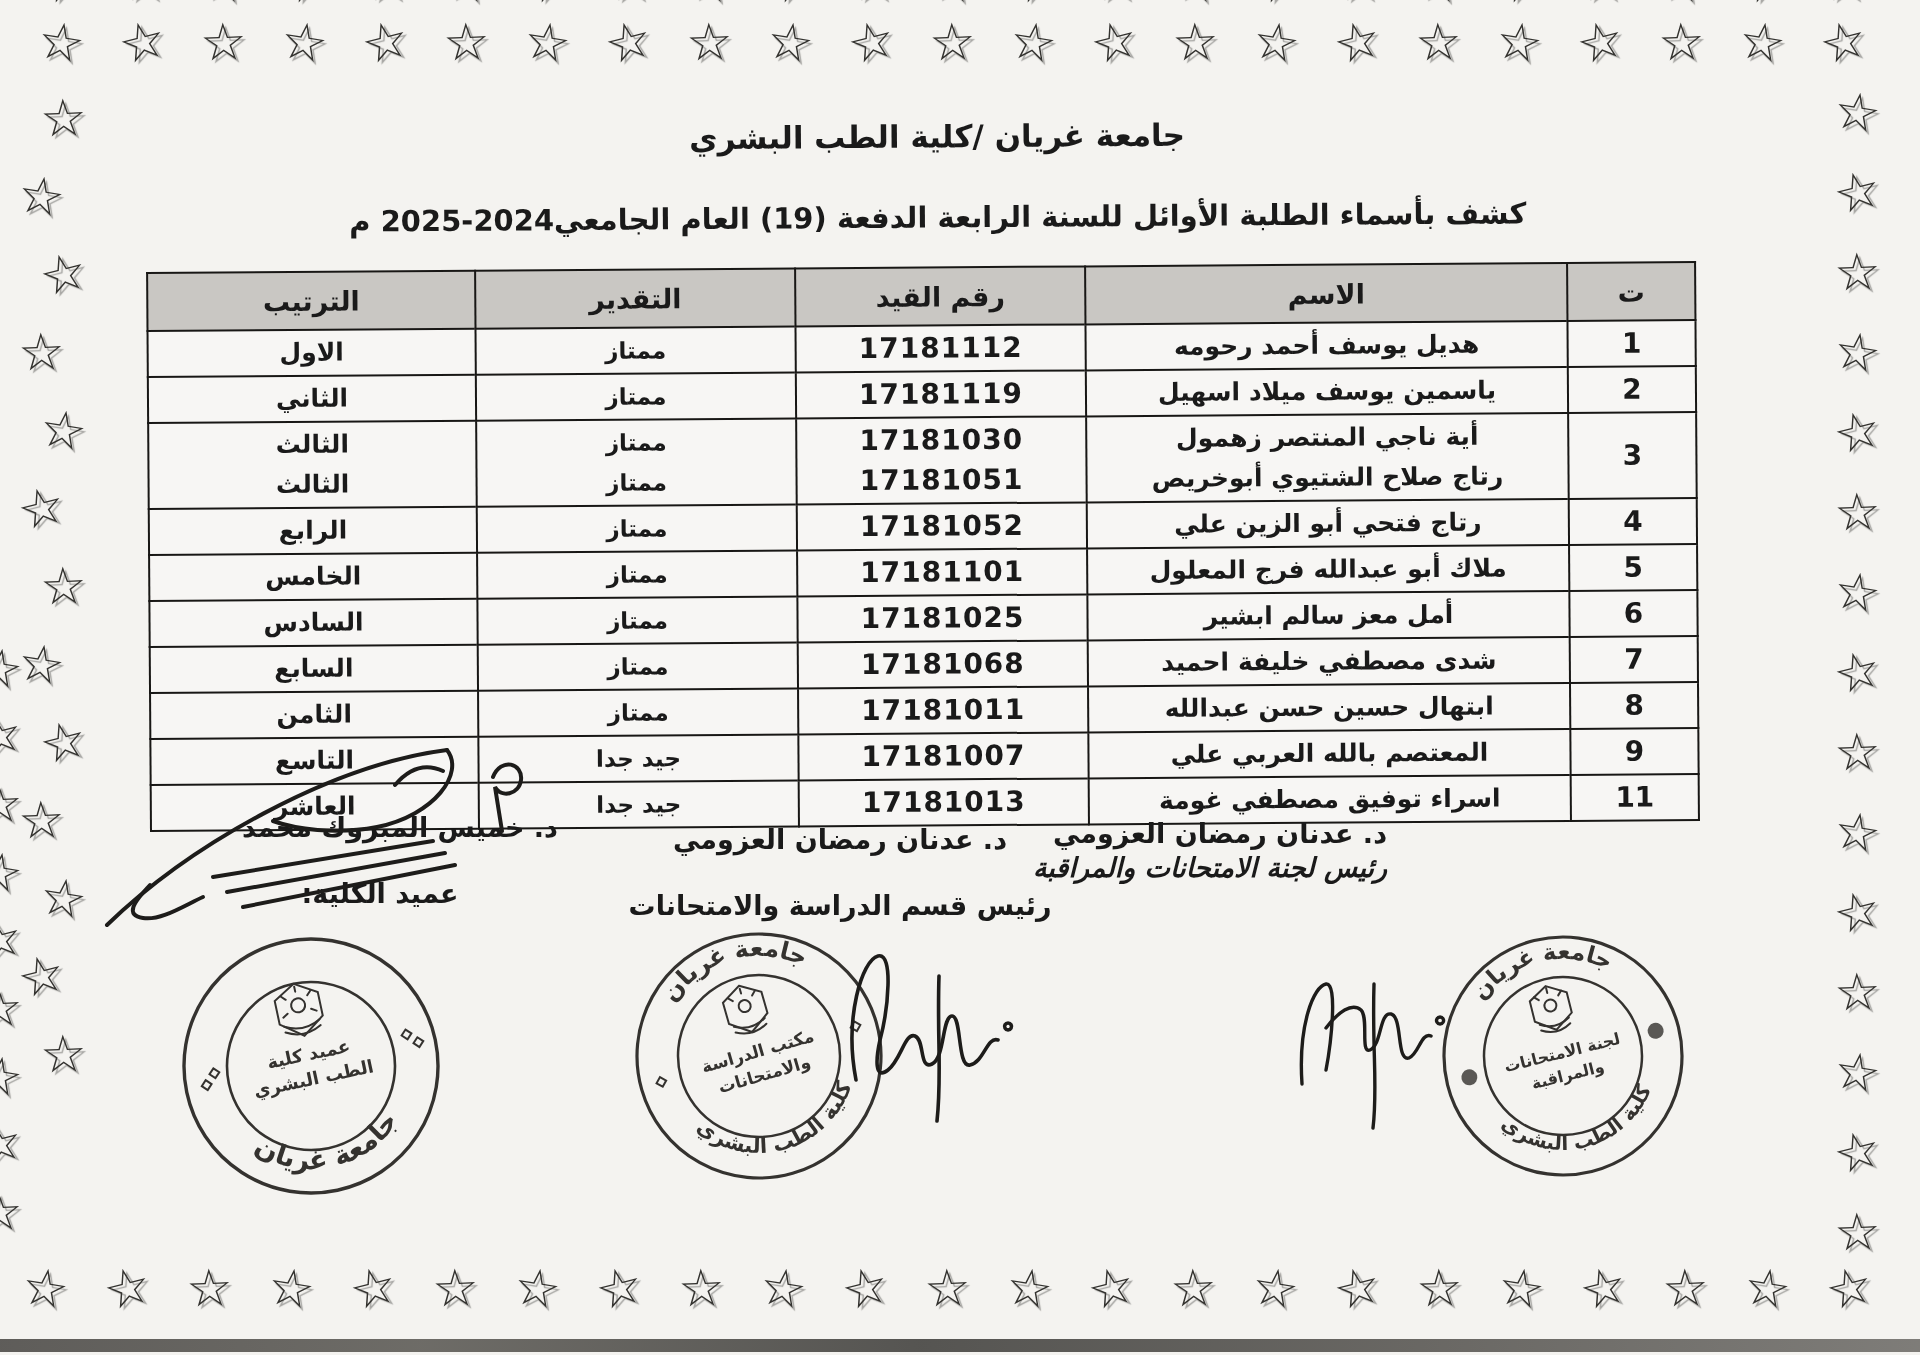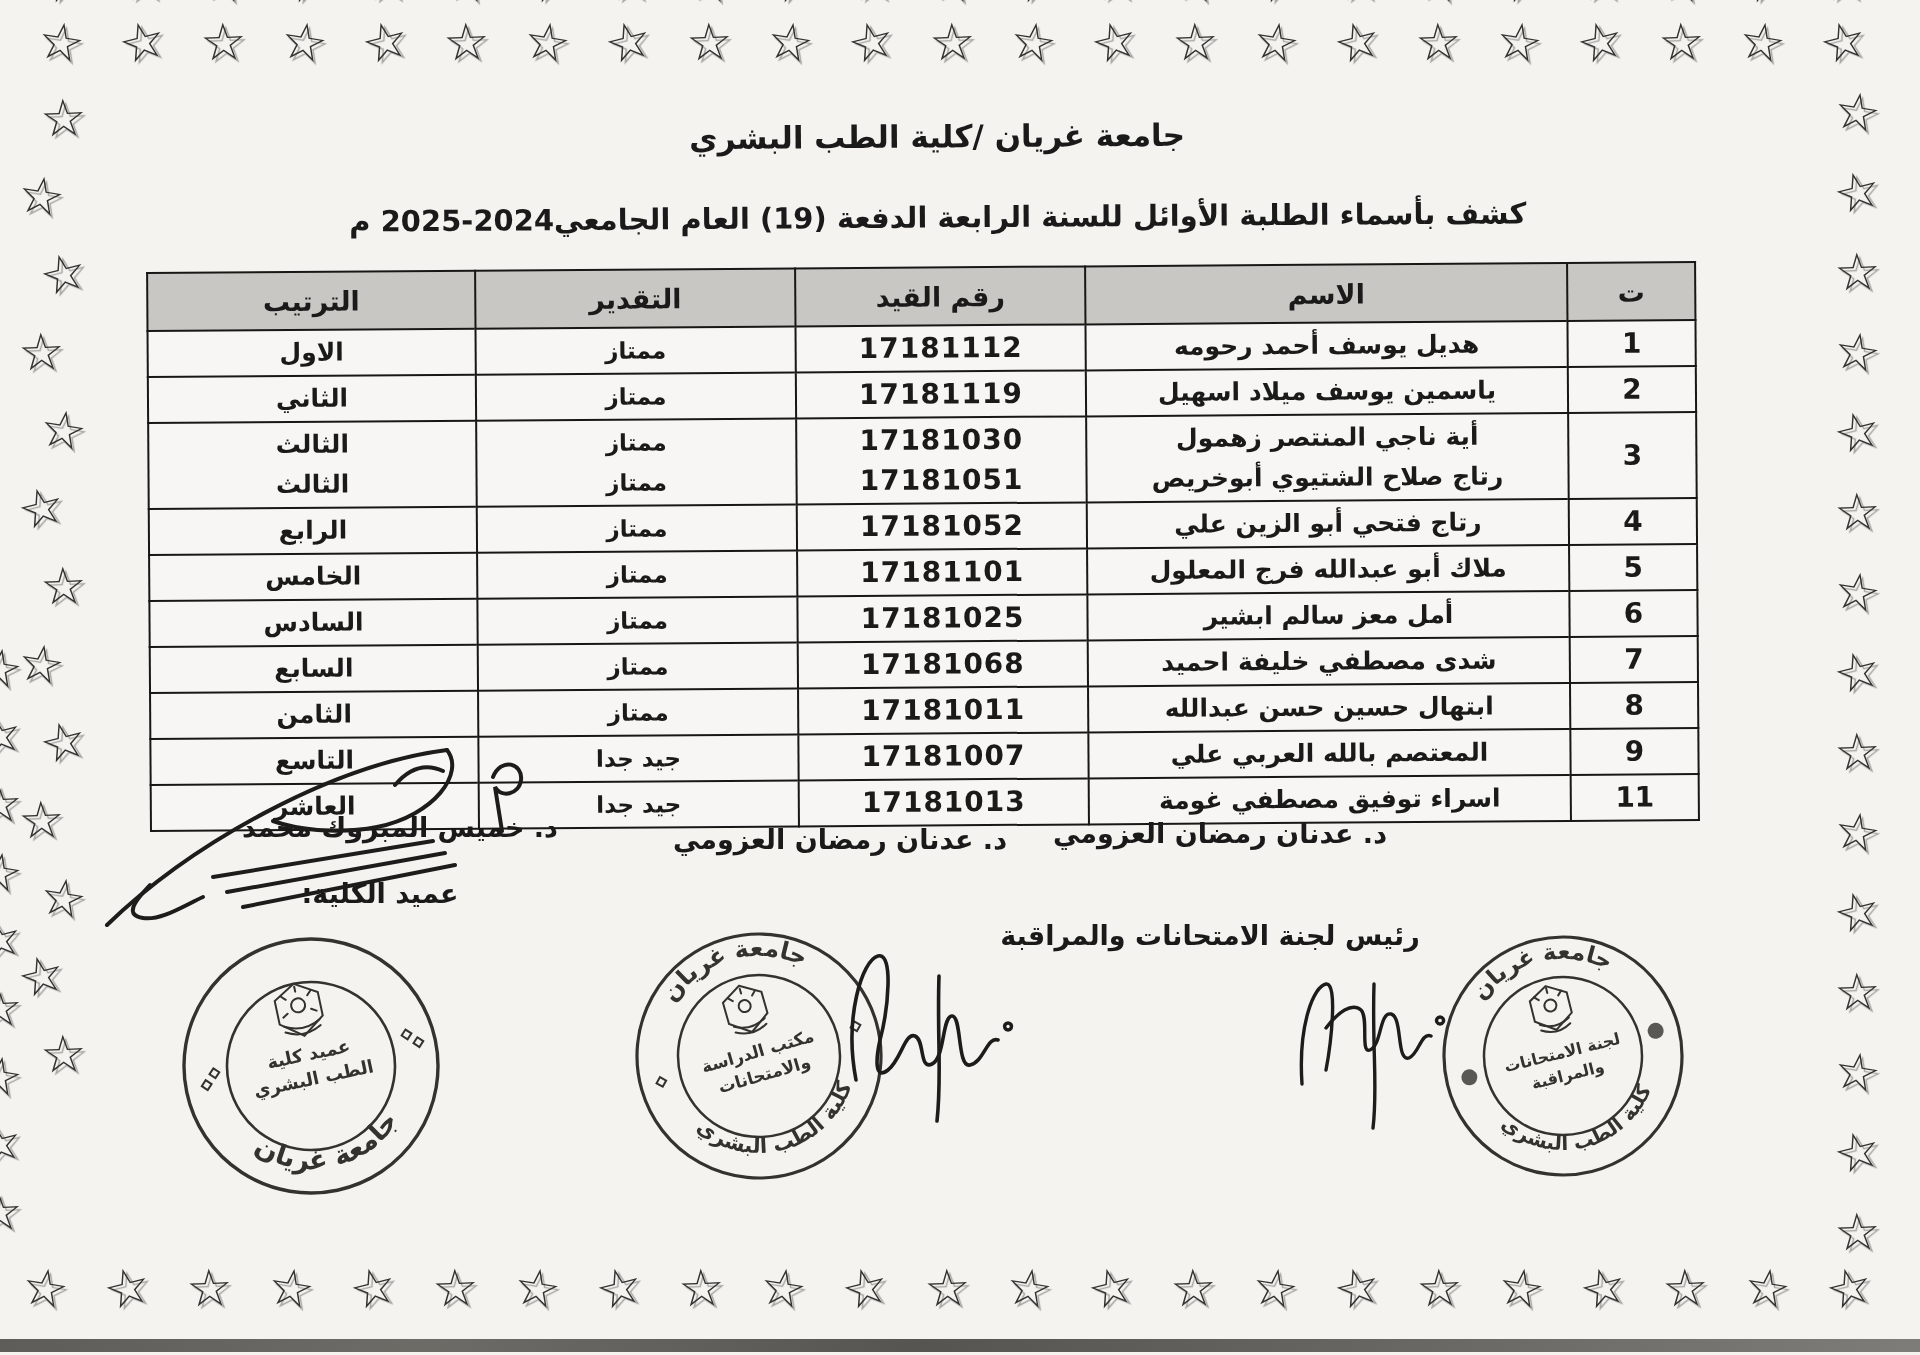--- a/index.html
+++ b/index.html
@@ -48,21 +48,21 @@
   col.w-num{width:128px;}col.w-name{width:482px;}col.w-reg{width:290px;}
   col.w-grade{width:320px;}col.w-rank{width:328px;}
   td div{line-height:40px;}
   
   .sig-name,.sig-title{
     position:absolute;font-weight:bold;direction:rtl;text-align:center;z-index:2;
   }
   .sig-name{font-size:27px;}
   .sig-title{font-size:27px;}
   .sig-right-name{top:818px;left:1010px;width:420px;}
-  .sig-right-title{top:920px;left:990px;width:440px;}
+  .sig-right-title{top:852px;left:990px;width:440px;font-style:italic;}
   .sig-mid-name{top:824px;left:610px;width:460px;}
   .sig-mid-title{top:890px;left:610px;width:460px;}
   .sig-left-name{top:812px;left:190px;width:420px;}
   .sig-left-title{top:878px;left:240px;width:280px;}
   
   svg.stamp{position:absolute;z-index:3;}
   svg.autograph{position:absolute;z-index:4;}
   .stamp-ink{stroke:#34322f;}
   .stamp-text{fill:#34322f;stroke:none;font-family:"DejaVu Sans","Liberation Sans",sans-serif;font-weight:bold;}
 </style>
@@ -378,20 +378,21 @@
               <div>العاشر</div>
             </td>
           </tr>
         </tbody>
     </table>
   </div>
 
   <div class="sig-name sig-right-name">د. عدنان رمضان العزومي</div>
   <div class="sig-title sig-right-title">رئيس لجنة الامتحانات  والمراقبة</div>
   <div class="sig-name sig-mid-name">د. عدنان رمضان العزومي</div>
+  <div class="sig-title sig-mid-title">رئيس قسم الدراسة والامتحانات</div>
   <div class="sig-name sig-left-name">د. خميس المبروك محمد</div>
   <div class="sig-title sig-left-title">عميد الكلية:</div>
 
   <svg class="stamp" style="left:175px;top:930px;width:272px;height:272px" viewBox="0 0 272 272">
     <g transform="rotate(-12 136 136)" fill="none" class="stamp-ink" stroke-linecap="round">
       <circle cx="136" cy="136" r="127" stroke-width="3.4"></circle>
       <circle cx="136" cy="136" r="84" stroke-width="2.6"></circle>
 
       <g stroke-width="2">
         <path d="M136 52 l22 13 v24 l-22 16 l-22 -16 v-24 z"></path>

